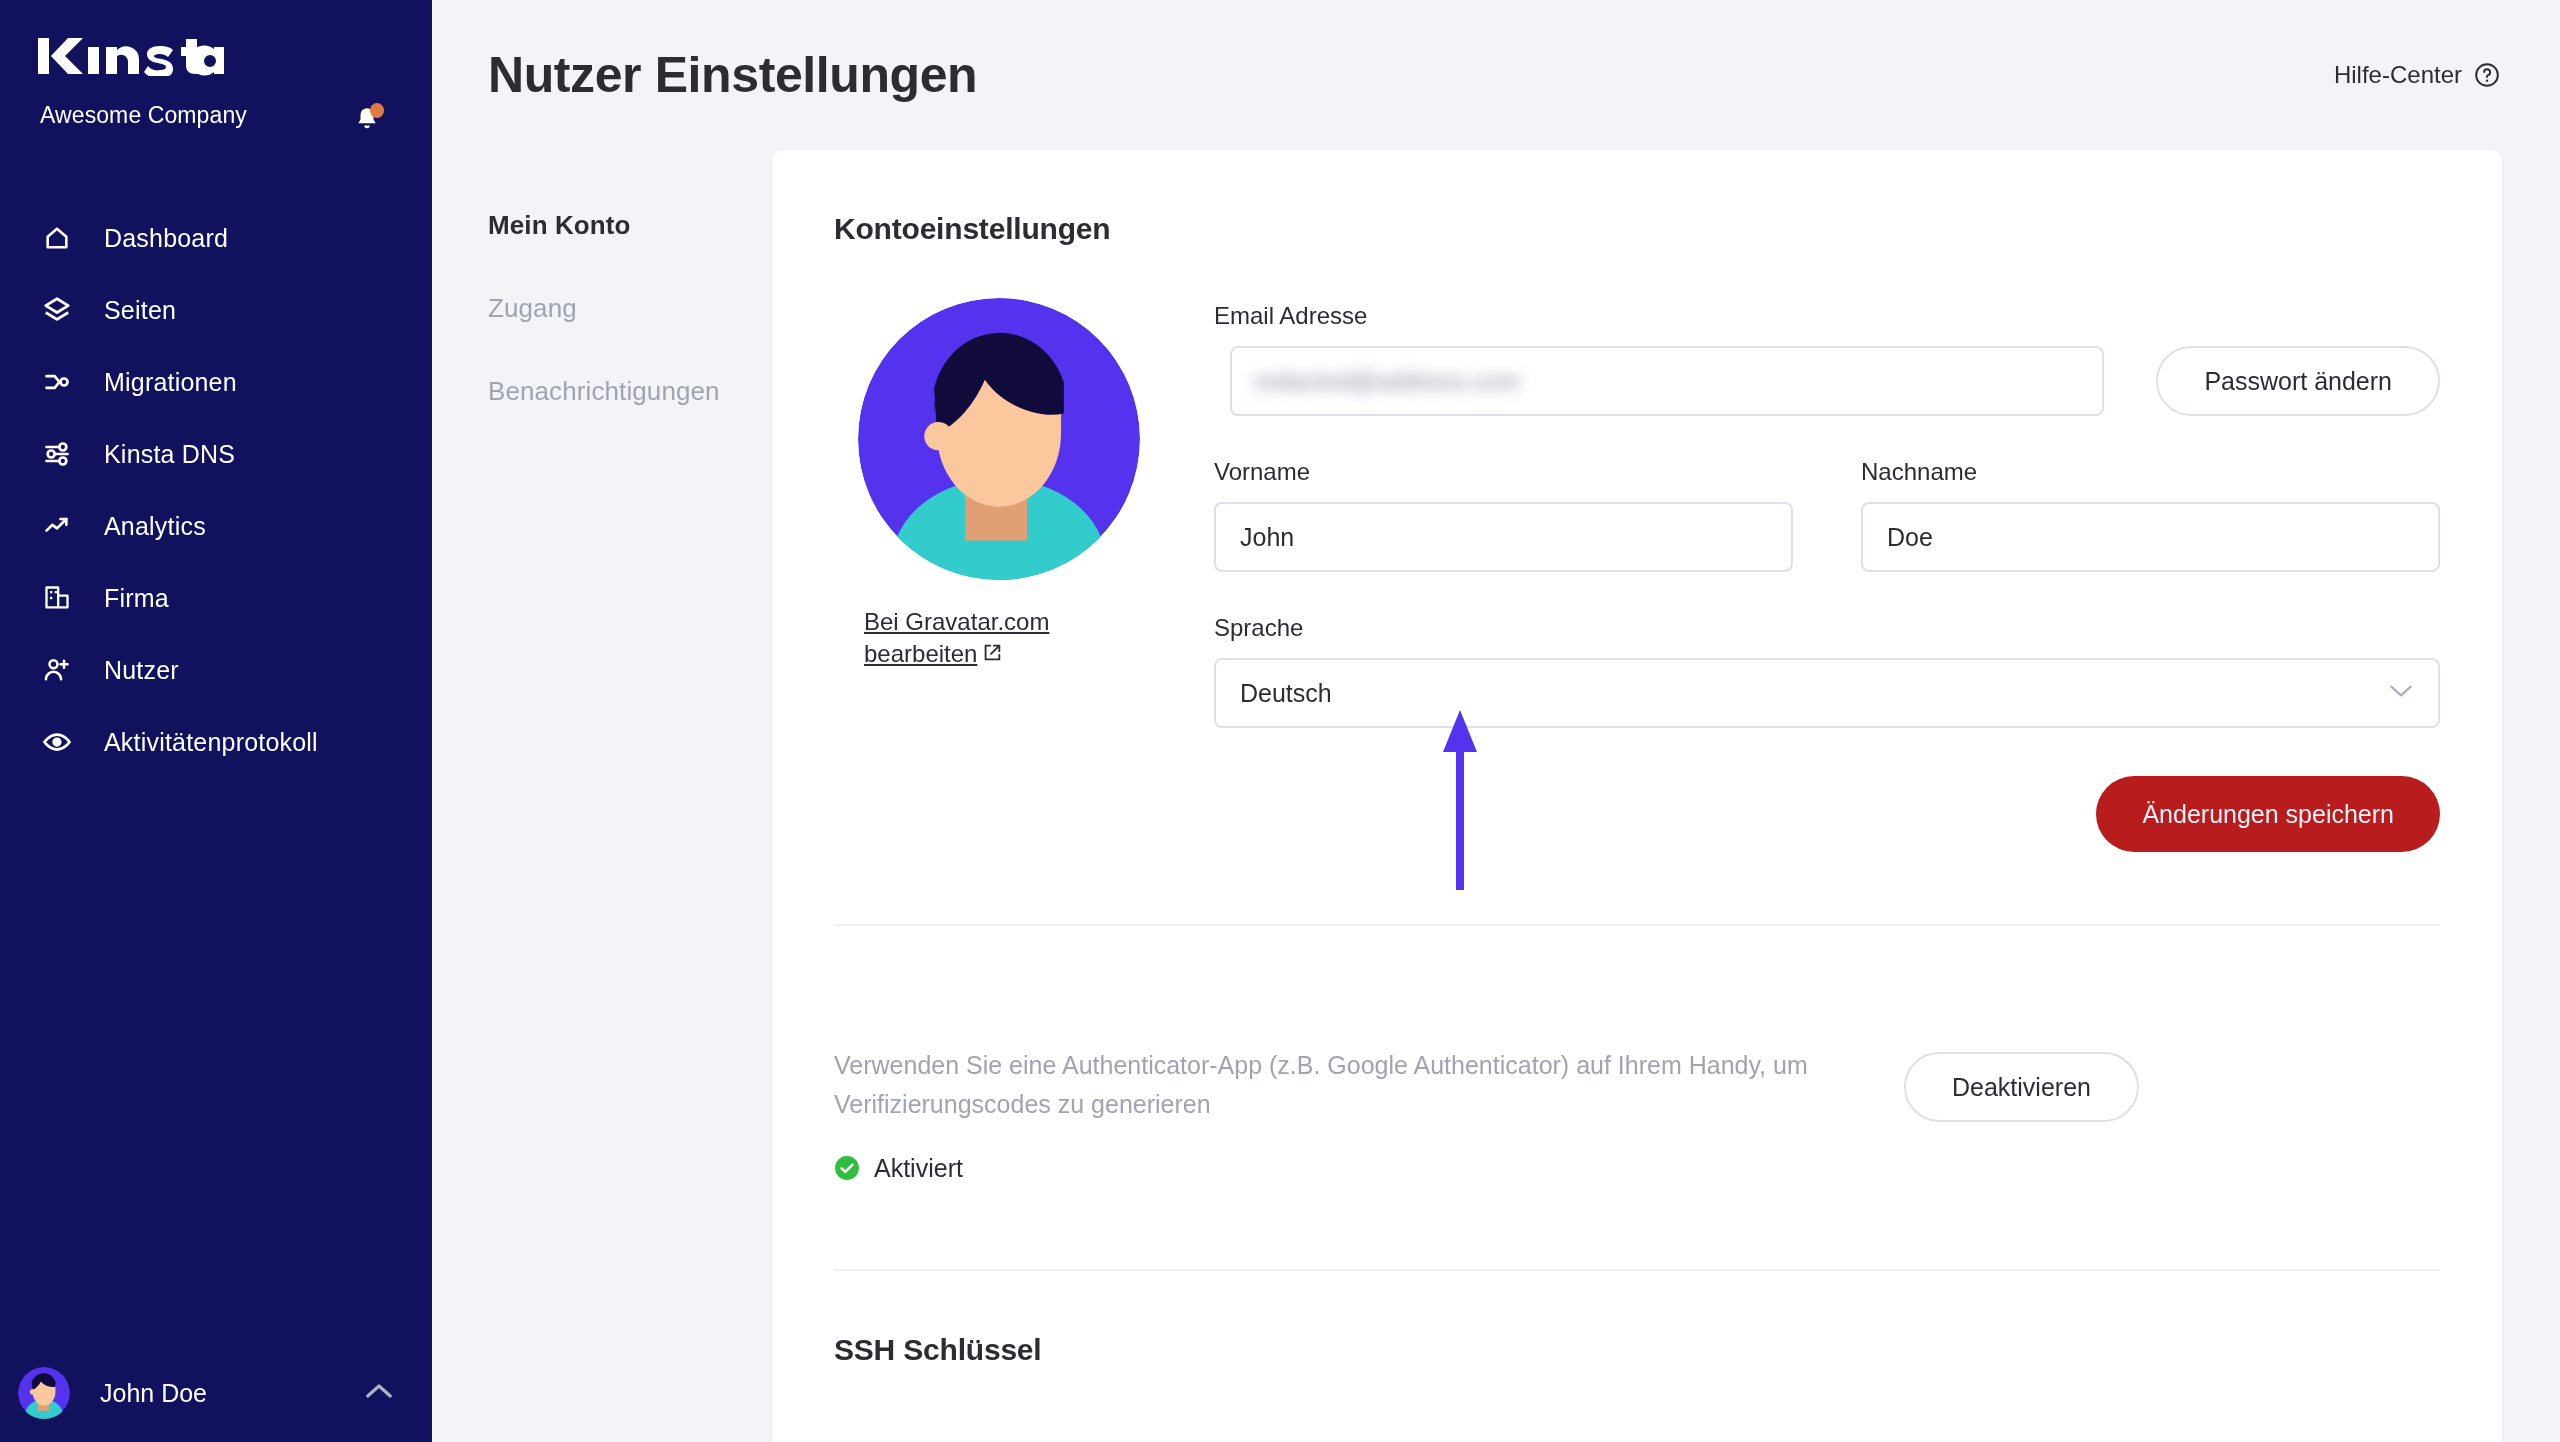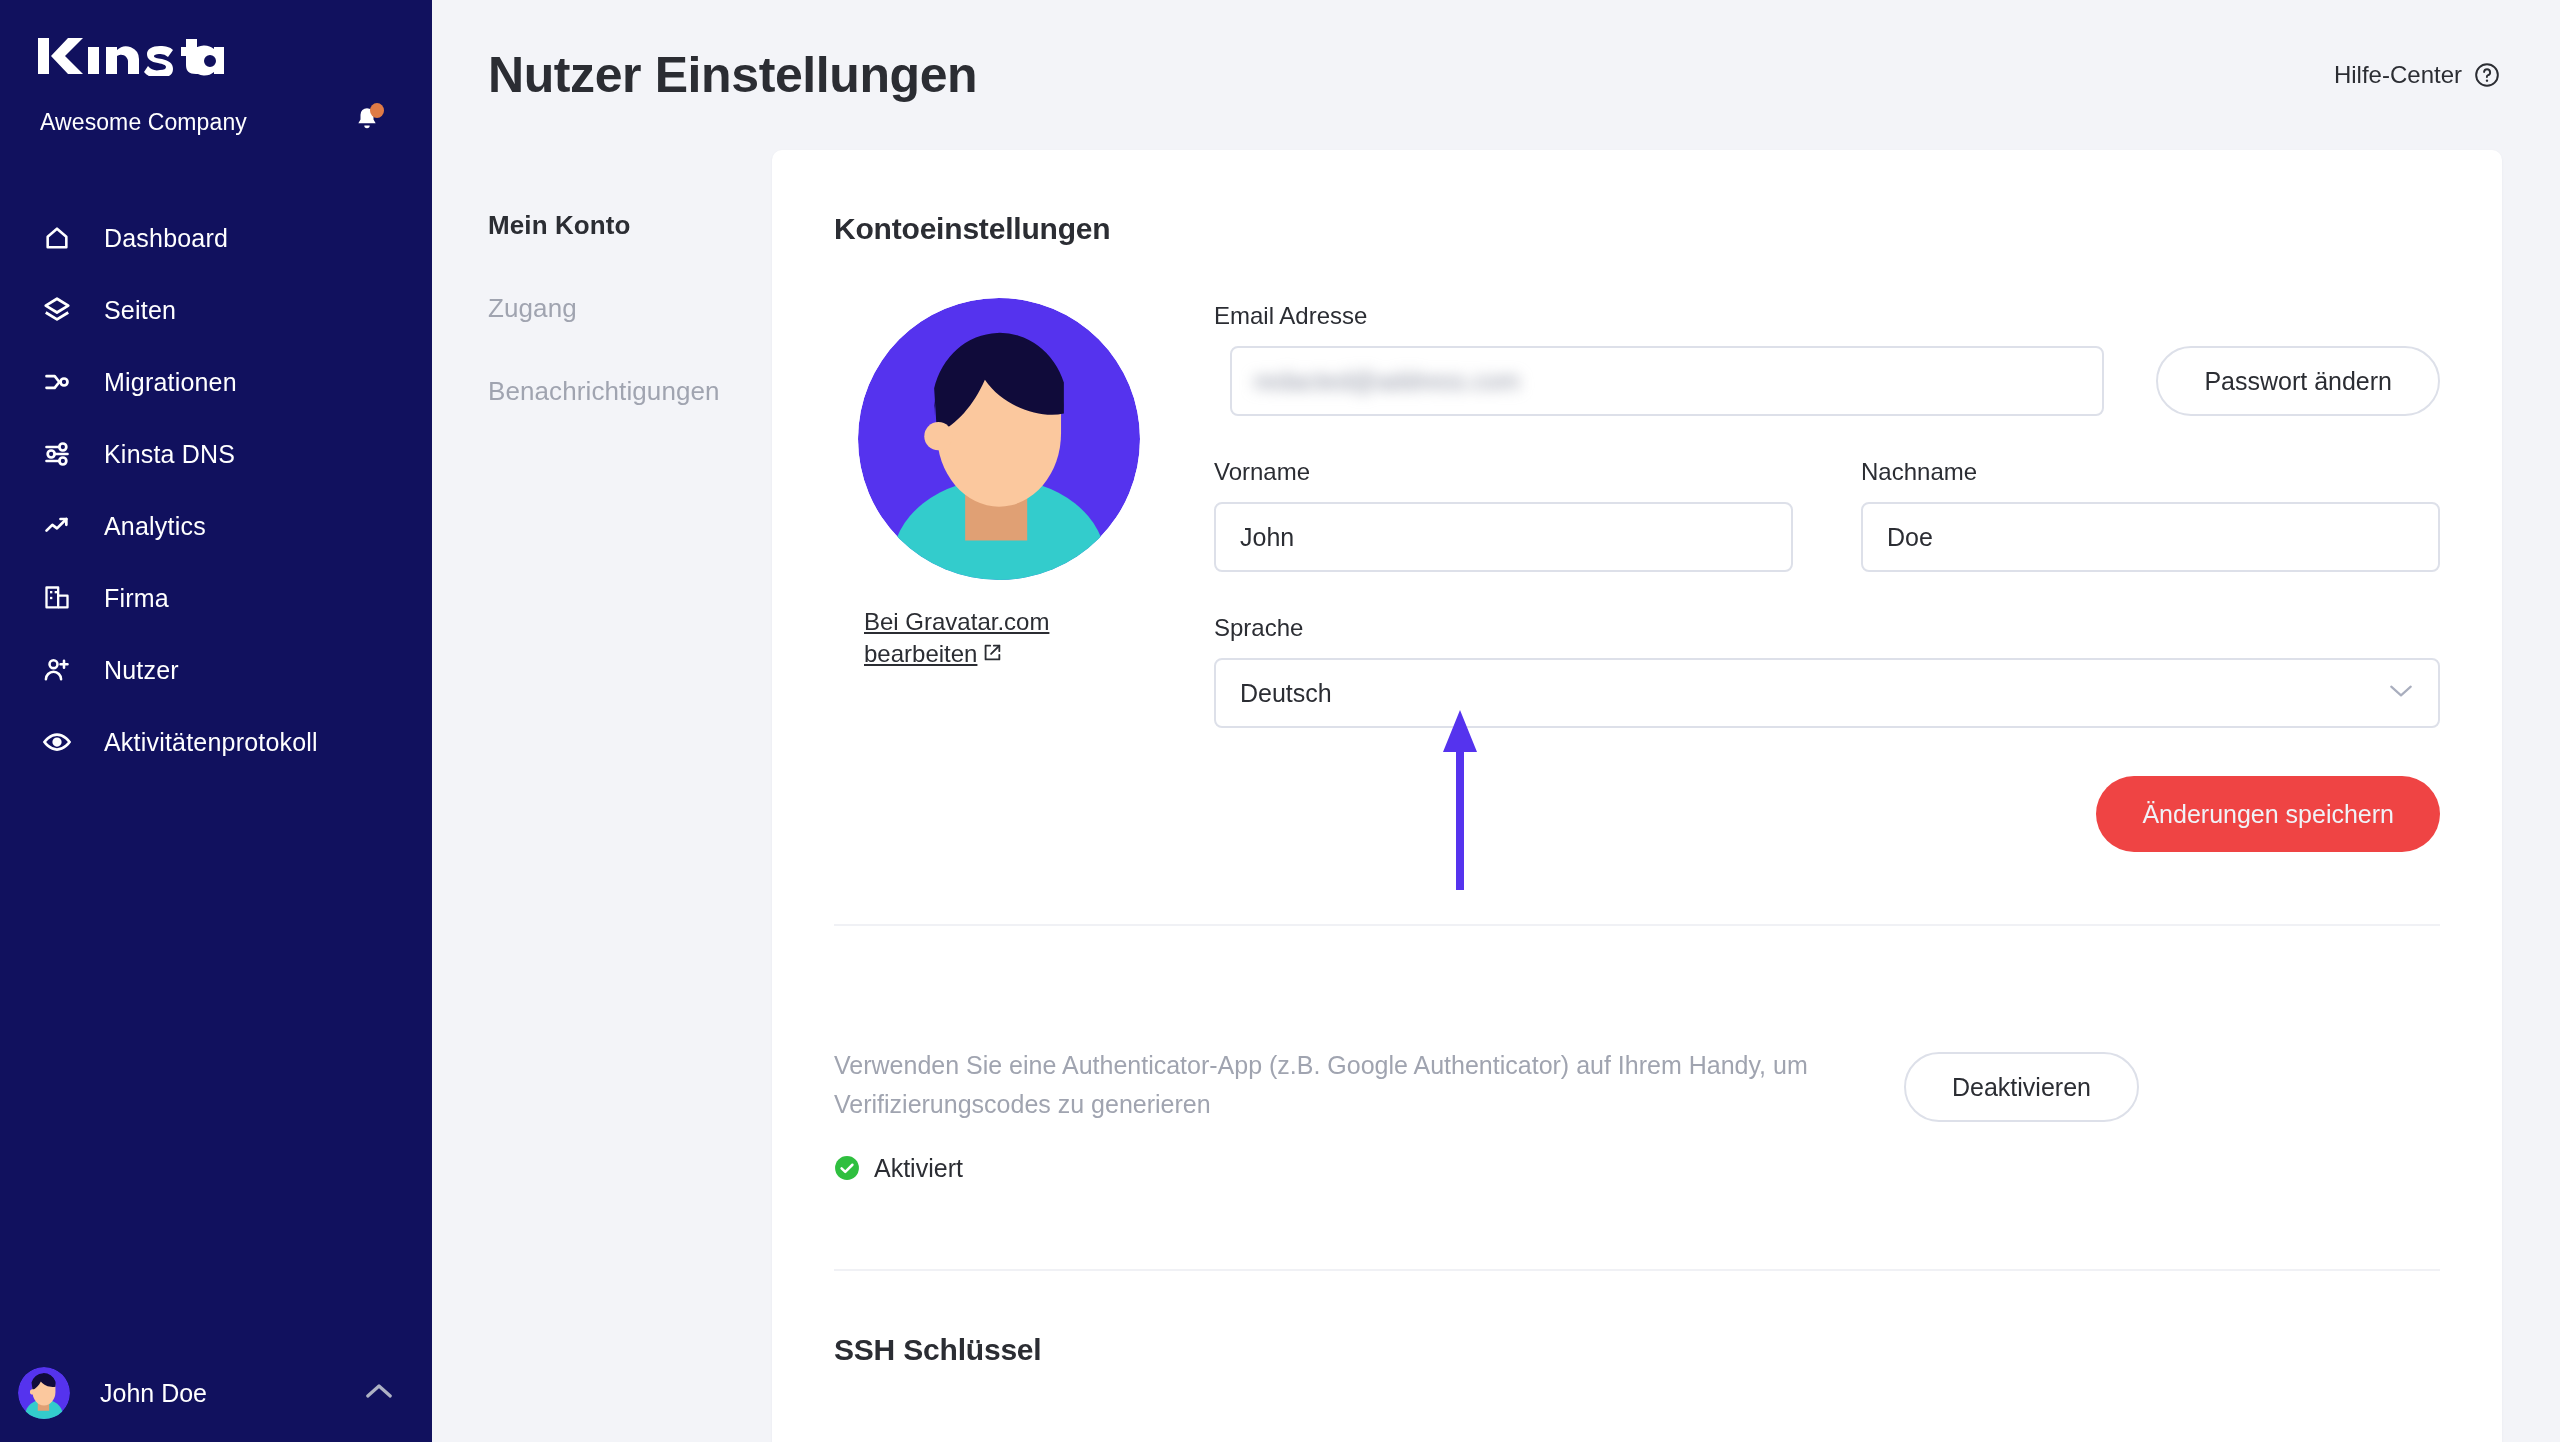--- a/index.html
+++ b/index.html
@@ -14,21 +14,21 @@
   
   .sidebar {
     width: 432px; flex: 0 0 432px;
     background: #11115E;
     position: relative;
     display: flex; flex-direction: column;
   }
   .brand { padding: 36px 0 0 38px; }
   .kinsta-logo { display: block; }
   .org-row {
-    display: flex; align-items: flex-end; justify-content: space-between;
+    display: flex; align-items: flex-start; justify-content: space-between;
     padding: 26px 48px 0 40px;
   }
   .org-name { color: #FFFFFF; font-size: 23px; letter-spacing: .1px; }
   .bell-wrap { position: relative; width: 34px; height: 34px; display:flex; align-items:center; justify-content:center; }
   .bell-dot {
     position: absolute; top: 1px; right: 0px;
     width: 14px; height: 15px; border-radius: 50%;
     background: #E07B46;
   }
   .nav { margin-top: 66px; }
@@ -136,21 +136,21 @@
   .row-3 { margin-top: 42px; }
   .select-wrap { position: relative; }
   .chev-down {
     position: absolute; right: 26px; top: 50%; transform: translateY(-50%);
     pointer-events: none;
   }
   .save-row { display: flex; justify-content: flex-end; margin-top: 48px; padding-bottom: 10px; }
   .save-btn {
     height: 76px; padding: 9px 46px;
     border: none; border-radius: 40px;
-    background: #ef4444; color: #F0F2F7;
+    background: #b91c1c; color: #F0F2F7;
     font-size: 25px; cursor: default;
     font-family: "Liberation Sans", sans-serif;
   }
 
   
   .twofa-row { display: flex; align-items: flex-start; padding-top: 58px; }
   .twofa-text { flex: 1; max-width: 1030px; }
   .twofa-desc { font-size: 25px; color: #A0A4B0; line-height: 1.55; }
   .status-row { display: flex; align-items: center; gap: 14px; margin-top: 30px; }
   .status-text { font-size: 25px; color: #2B2D33; }

